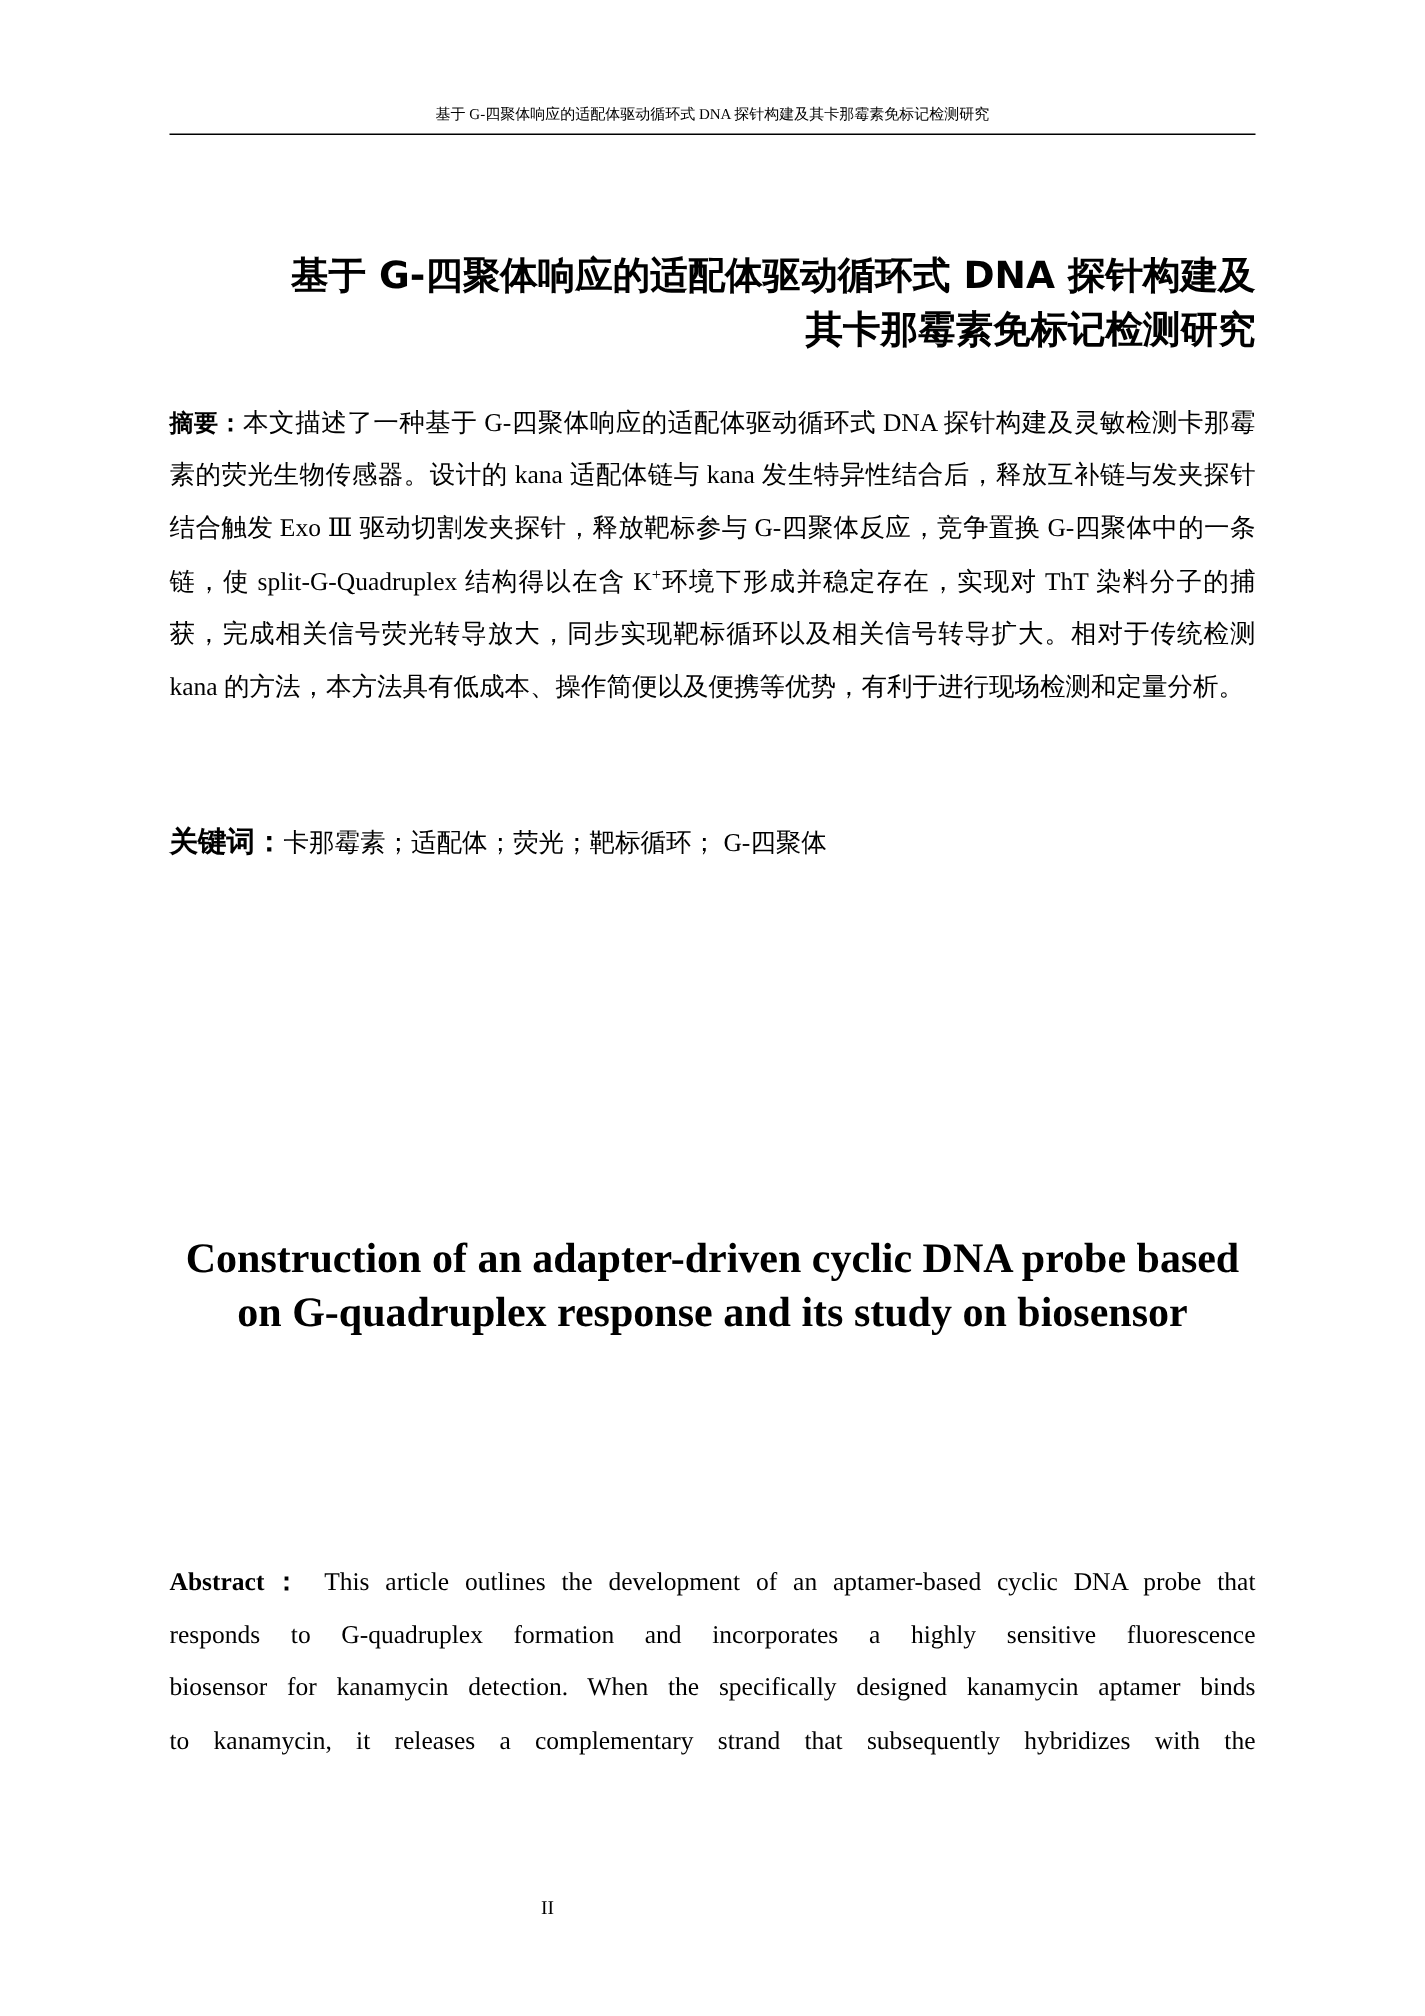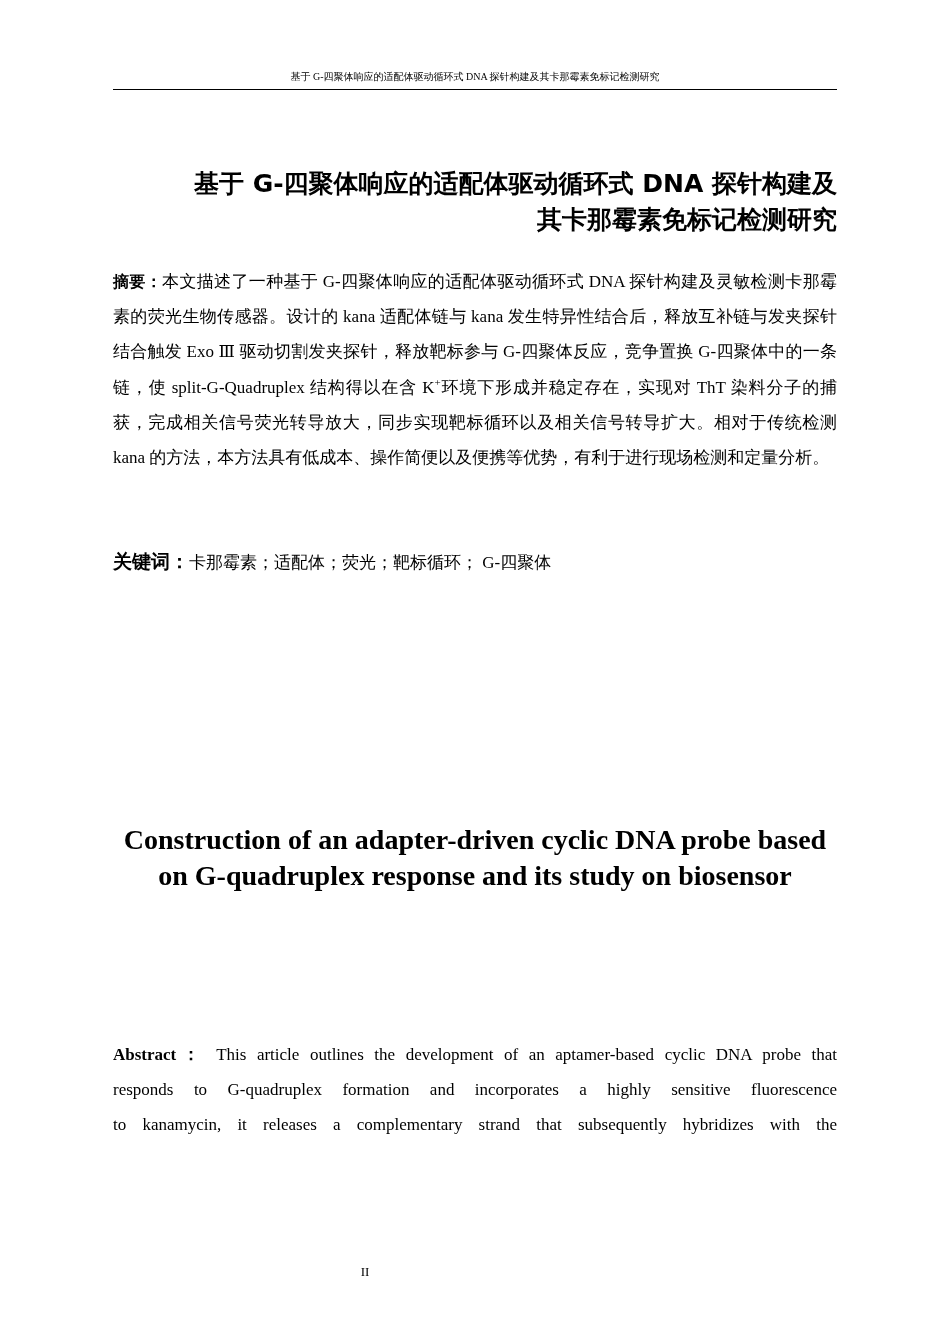--- a/index.html
+++ b/index.html
@@ -33,16 +33,17 @@
 <div class="keywords-cn"><span class="label">关键词：</span><span>卡那霉素；适配体；荧光；靶标循环；  G-四聚体</span></div>
 
 <div class="title-en">
   <div>Construction of an adapter-driven cyclic DNA probe based</div>
   <div>on G-quadruplex response and its study on biosensor</div>
 </div>
 
 <div class="abstract-en">
   <div><span class="label">Abstract：</span> <span>This article outlines the development of an aptamer-based cyclic DNA probe that</span></div>
   <div>responds to G-quadruplex formation and incorporates a highly sensitive fluorescence</div>
+  <div>biosensor for kanamycin detection. When the specifically designed kanamycin aptamer binds</div>
   <div>to kanamycin, it releases a complementary strand that subsequently hybridizes with the</div>
 </div>
 
 <div class="page-num">II</div>
 
 </body></html>

